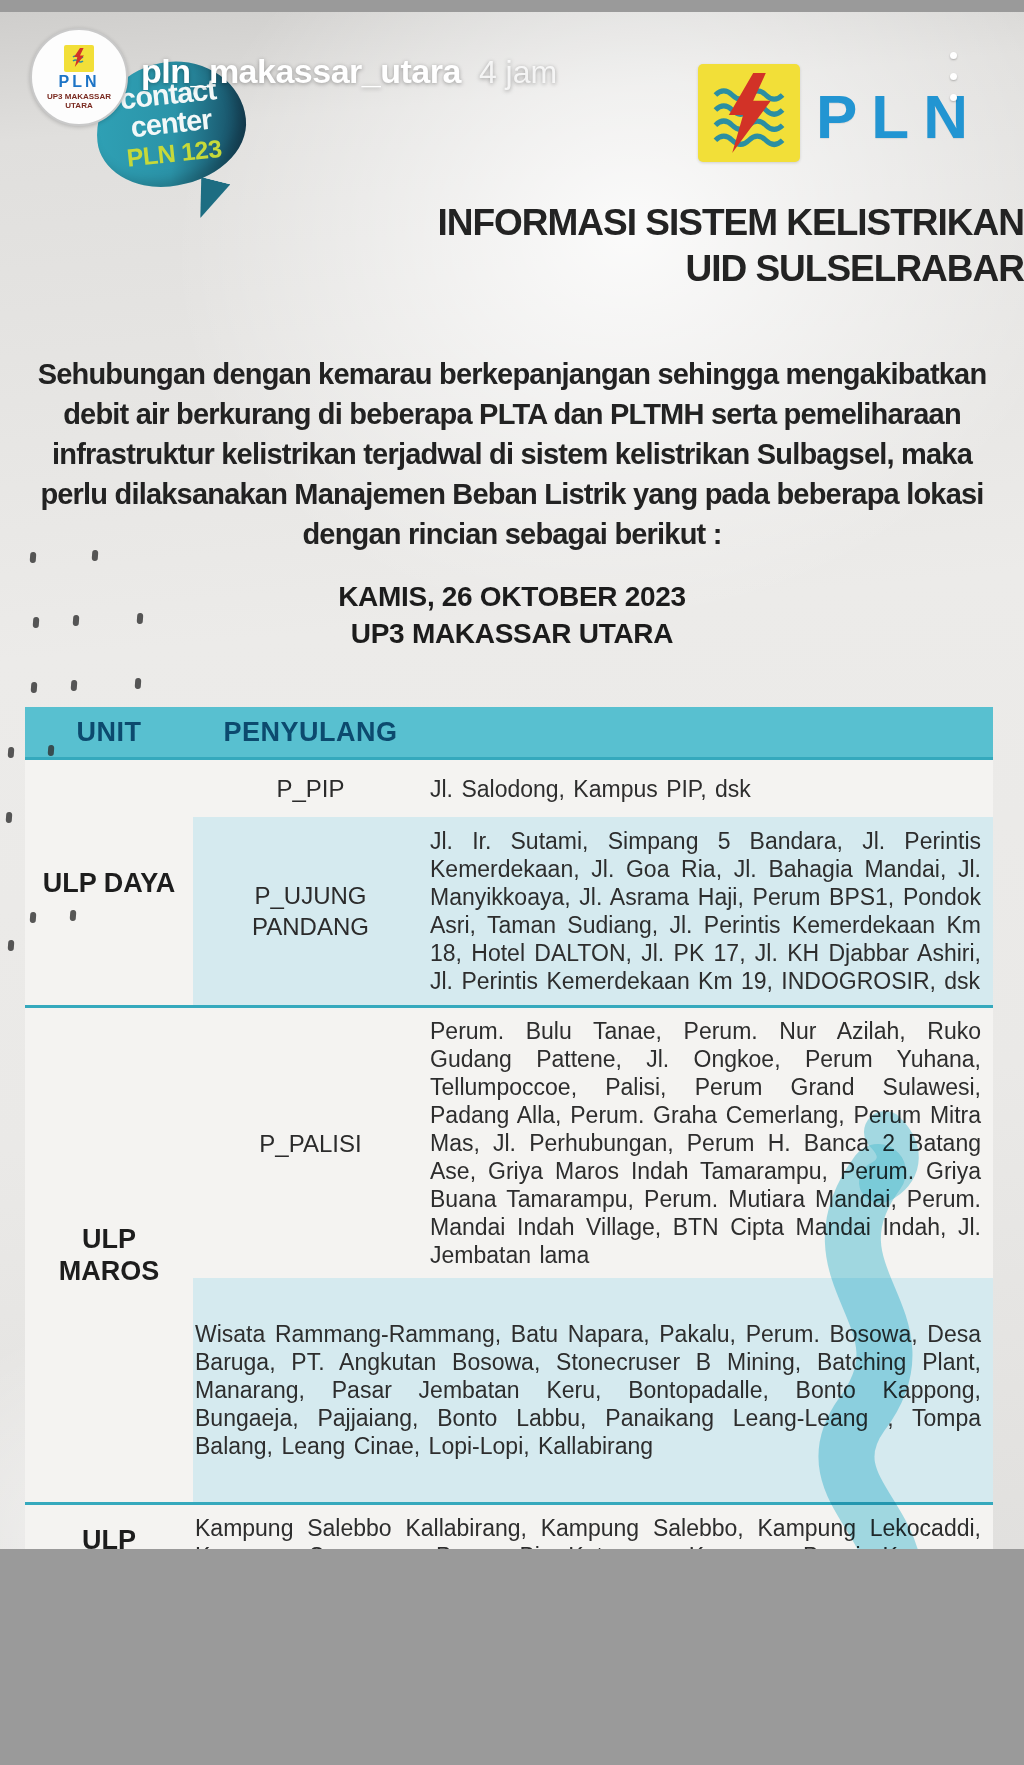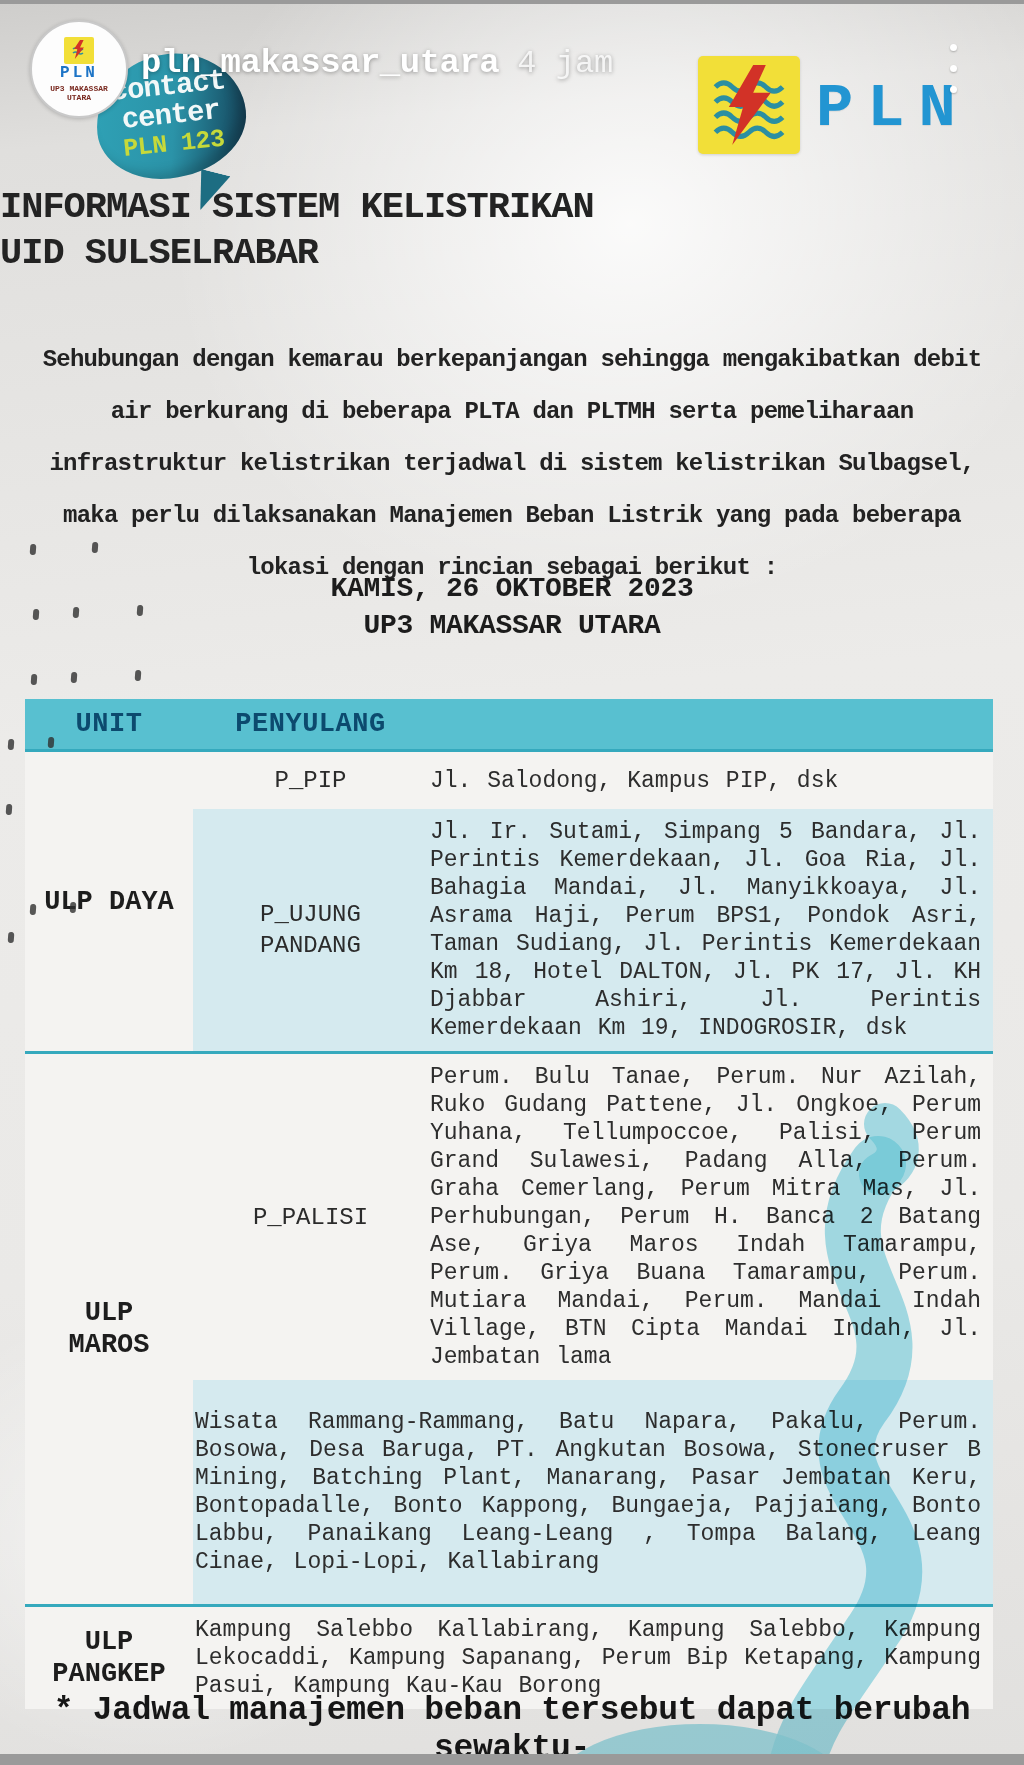--- a/index.html
+++ b/index.html
@@ -1,18 +1,18 @@
 <!DOCTYPE html>
 <html><head>
 <meta charset="utf-8">
 <style>
   html,body{margin:0;padding:0;background:#9a9a9a;}
   .stage{
-    position:relative;width:1024px;height:1750px;overflow:hidden;margin:4px auto;
-    font-family:Liberation Mono, monospace;
+    position:relative;width:1024px;height:1537px;overflow:hidden;margin:12px auto;
+    font-family:Liberation Sans, sans-serif;
     background:linear-gradient(175deg,#cfcecc 0%,#e0dfdd 8%,#ecebe9 40%,#eae9e7 70%,#e1e0de 100%);
   }
   .swoosh{position:absolute;top:-170px;left:170px;width:920px;height:780px;
     background:radial-gradient(closest-side,rgba(255,255,255,.85),rgba(255,255,255,0));
     transform:rotate(-12deg);pointer-events:none;z-index:1;}
   .swoosh2{position:absolute;top:1300px;left:-120px;width:540px;height:460px;
     background:radial-gradient(closest-side,rgba(255,255,255,.6),rgba(255,255,255,0));
     pointer-events:none;z-index:1;}
 
   
@@ -38,24 +38,24 @@
   .bubble .l3{font-size:25px;font-weight:bold;color:#c6d93a;line-height:30px;letter-spacing:-.5px;}
   .bubble-tail{position:absolute;left:196px;top:168px;width:30px;height:40px;z-index:6;
     background:#1d6d82;clip-path:polygon(0 0,100% 0,30% 100%);transform:rotate(14deg);}
 
   
   .plnlogo{position:absolute;left:698px;top:52px;z-index:7;display:flex;align-items:center;}
   .plnsq{width:102px;height:98px;background:#f2df38;border-radius:5px;display:flex;align-items:center;justify-content:center;box-shadow:0 1px 3px rgba(0,0,0,.15);}
   .plnword{font-size:62px;font-weight:bold;color:#2295d2;letter-spacing:14px;margin-left:16px;margin-top:6px;text-shadow:0 1px 1px rgba(0,0,0,.08);}
 
   
-  .title{position:absolute;left:0;top:180px;width:100%;text-align:left;z-index:2;
+  .title{position:absolute;left:0;top:188px;width:100%;text-align:right;z-index:2;
     font-size:37px;line-height:46px;font-weight:bold;color:#232323;letter-spacing:-1px;}
-  .intro{position:absolute;left:20px;right:20px;top:330px;text-align:center;z-index:2;
-    font-size:24px;line-height:52px;font-weight:bold;color:#222;letter-spacing:-.8px;}
+  .intro{position:absolute;left:20px;right:20px;top:342px;text-align:center;z-index:2;
+    font-size:29px;line-height:40px;font-weight:bold;color:#222;letter-spacing:-.8px;}
   .schedule{position:absolute;left:0;top:566px;width:100%;text-align:center;z-index:2;
     font-size:28px;line-height:37px;font-weight:bold;color:#1c1c1c;letter-spacing:-.3px;}
 
   
   .tbl{position:absolute;left:25px;top:695px;width:968px;z-index:2;}
   .thead{display:flex;height:50px;background:#58c0d0;color:#0c4a6e;font-weight:bold;font-size:27px;letter-spacing:.5px;}
   .thead .h1{width:168px;display:flex;align-items:center;justify-content:center;}
   .thead .h2{width:235px;display:flex;align-items:center;justify-content:center;}
   .thead .h3{flex:1;display:flex;align-items:center;justify-content:center;}
   .group{display:flex;border-top:3px solid #35a9bd;}

